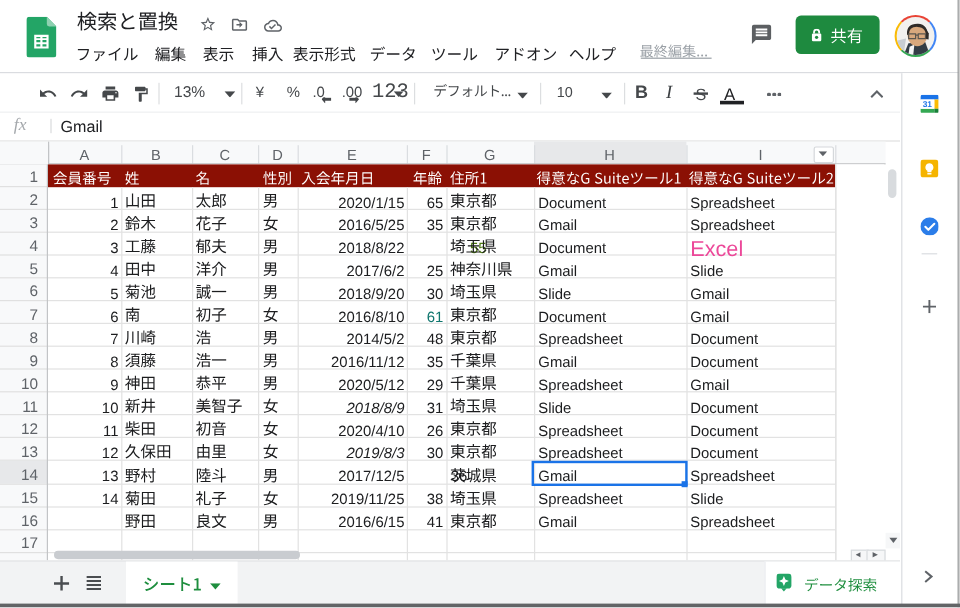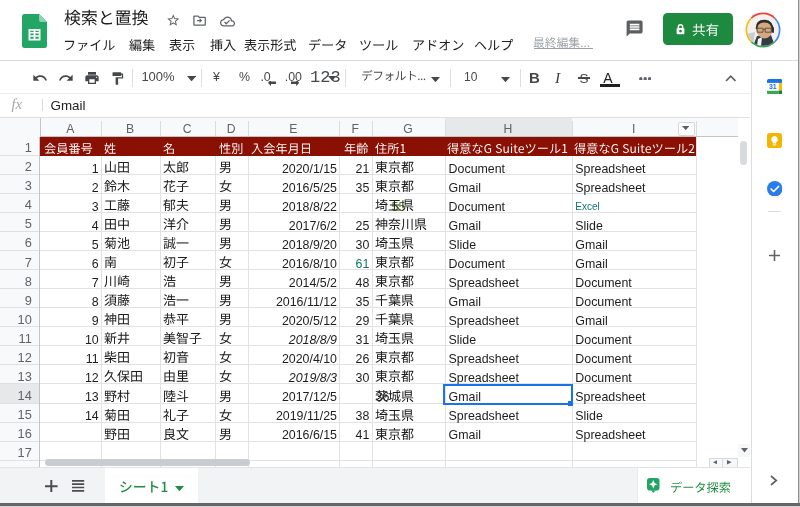--- a/index.html
+++ b/index.html
@@ -269,21 +269,21 @@
 <svg style="position:absolute;left:58.00px;top:70.00px;" width="16.0" height="16.0" viewBox="0 0 16.0 16.0">
     <path d="M18.4 10.6C16.55 8.99 14.15 8 11.5 8c-4.65 0-8.58 3.03-9.96 7.22L3.9 16c1.05-3.19 4.05-5.5 7.6-5.5 1.95 0 3.73.72 5.12 1.88L13 16h9V7l-3.6 3.6z" transform="scale(0.6667)" fill="#45484b"></path>
   </svg>
 <svg style="position:absolute;left:84.00px;top:70.00px;" width="16.0" height="16.0" viewBox="0 0 16.0 16.0">
     <path d="M19 8H5c-1.66 0-3 1.34-3 3v6h4v4h12v-4h4v-6c0-1.66-1.34-3-3-3zm-3 11H8v-5h8v5zm3-7c-.55 0-1-.45-1-1s.45-1 1-1 1 .45 1 1-.45 1-1 1zm-1-9H6v4h12V3z" transform="scale(0.6667)" fill="#45484b"></path>
   </svg>
 <svg style="position:absolute;left:109.50px;top:70.50px;" width="15.0" height="15.0" viewBox="0 0 15.0 15.0">
     <path d="M18 4V3c0-.55-.45-1-1-1H5c-.55 0-1 .45-1 1v4c0 .55.45 1 1 1h12c.55 0 1-.45 1-1V6h1v4H9v11c0 .55.45 1 1 1h2c.55 0 1-.45 1-1v-9h8V4h-3z" transform="scale(0.6250)" fill="#45484b"></path>
   </svg>
 <div style="position:absolute;left:131.50px;top:69.00px;width:1.00px;height:18.00px;background:#dcdee0;"></div>
-<div style="position:absolute;left:138.00px;top:69.80px;width:40.00px;font-size:13.00px;line-height:13.00px;color:#45484b;text-align:center;white-space:pre;">100%</div>
+<div style="position:absolute;left:138.00px;top:69.80px;width:40.00px;font-size:13.00px;line-height:13.00px;color:#45484b;text-align:center;white-space:pre;">13%</div>
 <svg style="position:absolute;left:186.80px;top:75.50px;" width="9.2" height="5.7" viewBox="0 0 9.2 5.7">
     <path d="M0 0 L4.60 5.34 L9.20 0 Z" fill="#45484b"></path>
   </svg>
 <div style="position:absolute;left:201.00px;top:69.00px;width:1.00px;height:18.00px;background:#dcdee0;"></div>
 <div style="position:absolute;left:208.50px;top:70.80px;width:16.00px;font-size:12.40px;line-height:12.40px;color:#45484b;text-align:center;white-space:pre;">¥</div>
 <div style="position:absolute;left:236.50px;top:70.80px;width:16.00px;font-size:12.40px;line-height:12.40px;color:#45484b;text-align:center;white-space:pre;">%</div>
 <div style="position:absolute;left:260.40px;top:70.80px;font-size:12.40px;line-height:12.40px;color:#45484b;text-align:left;white-space:pre;font-weight:500;">.0</div>
 <svg style="position:absolute;left:267.90px;top:81.30px;" width="8.2" height="4.6" viewBox="0 0 8.2 4.6">
     <path d="M8.2 1 H3 V-1.2 L0 2.3 L3 5.8 V3.6 H8.2 Z" fill="#45484b" transform="translate(0,-0.6)"></path>
   </svg>
@@ -521,21 +521,21 @@
       <use href="#g592a" x="0.0"></use>
       <use href="#g90ce" x="1000.0"></use>
     </g>
   </svg>
 <svg style="position:absolute;left:218.70px;top:159.16px;overflow:visible" width="15" height="17" viewBox="0 0 15 17" fill="#1c1d1f">
     <g transform="translate(0,13) scale(0.013000,-0.013000)">
       <use href="#g7537" x="0.0"></use>
     </g>
   </svg>
 <div style="position:absolute;left:247.50px;top:162.86px;width:89.50px;font-size:12.40px;line-height:12.40px;color:#1c1d1f;text-align:right;white-space:pre;">2020/1/15</div>
-<div style="position:absolute;left:300.00px;top:162.86px;width:69.40px;font-size:12.40px;line-height:12.40px;color:#1c1d1f;text-align:right;white-space:pre;">21</div>
+<div style="position:absolute;left:300.00px;top:162.86px;width:69.40px;font-size:12.40px;line-height:12.40px;color:#1c1d1f;text-align:right;white-space:pre;">65</div>
 <svg style="position:absolute;left:375.40px;top:159.16px;overflow:visible" width="41" height="17" viewBox="0 0 41 17" fill="#1c1d1f">
     <g transform="translate(0,13) scale(0.013000,-0.013000)">
       <use href="#g6771" x="0.0"></use>
       <use href="#g4eac" x="1000.0"></use>
       <use href="#g90fd" x="2000.0"></use>
     </g>
   </svg>
 <div style="position:absolute;left:448.60px;top:162.86px;font-size:12.40px;line-height:12.40px;color:#1c1d1f;text-align:left;white-space:pre;">Document</div>
 <div style="position:absolute;left:575.30px;top:162.86px;font-size:12.40px;line-height:12.40px;color:#1c1d1f;text-align:left;white-space:pre;">Spreadsheet</div>
 <div style="position:absolute;left:40.00px;top:181.89px;width:58.70px;font-size:12.40px;line-height:12.40px;color:#1c1d1f;text-align:right;white-space:pre;">2</div>
@@ -588,21 +588,21 @@
 <div style="position:absolute;left:247.50px;top:200.92px;width:89.50px;font-size:12.40px;line-height:12.40px;color:#1c1d1f;text-align:right;white-space:pre;">2018/8/22</div>
 <div style="position:absolute;left:300.00px;top:200.92px;width:69.40px;font-size:12.40px;line-height:12.40px;color:#4d7c0f;text-align:right;white-space:pre;padding-left:36px;">55</div>
 <svg style="position:absolute;left:375.40px;top:197.22px;overflow:visible" width="41" height="17" viewBox="0 0 41 17" fill="#1c1d1f">
     <g transform="translate(0,13) scale(0.013000,-0.013000)">
       <use href="#g57fc" x="0.0"></use>
       <use href="#g7389" x="1000.0"></use>
       <use href="#g770c" x="2000.0"></use>
     </g>
   </svg>
 <div style="position:absolute;left:448.60px;top:200.92px;font-size:12.40px;line-height:12.40px;color:#1c1d1f;text-align:left;white-space:pre;">Document</div>
-<div style="position:absolute;left:575.30px;top:200.92px;font-size:10px;line-height:12.40px;color:#0f766e;text-align:left;white-space:pre;">Excel</div>
+<div style="position:absolute;left:575.30px;top:200.92px;font-size:18px;line-height:12.40px;color:#ec4899;text-align:left;white-space:pre;">Excel</div>
 <div style="position:absolute;left:40.00px;top:219.95px;width:58.70px;font-size:12.40px;line-height:12.40px;color:#1c1d1f;text-align:right;white-space:pre;">4</div>
 <svg style="position:absolute;left:104.20px;top:216.25px;overflow:visible" width="28" height="17" viewBox="0 0 28 17" fill="#1c1d1f">
     <g transform="translate(0,13) scale(0.013000,-0.013000)">
       <use href="#g7530" x="0.0"></use>
       <use href="#g4e2d" x="1000.0"></use>
     </g>
   </svg>
 <svg style="position:absolute;left:163.20px;top:216.25px;overflow:visible" width="28" height="17" viewBox="0 0 28 17" fill="#1c1d1f">
     <g transform="translate(0,13) scale(0.013000,-0.013000)">
       <use href="#g6d0b" x="0.0"></use>

